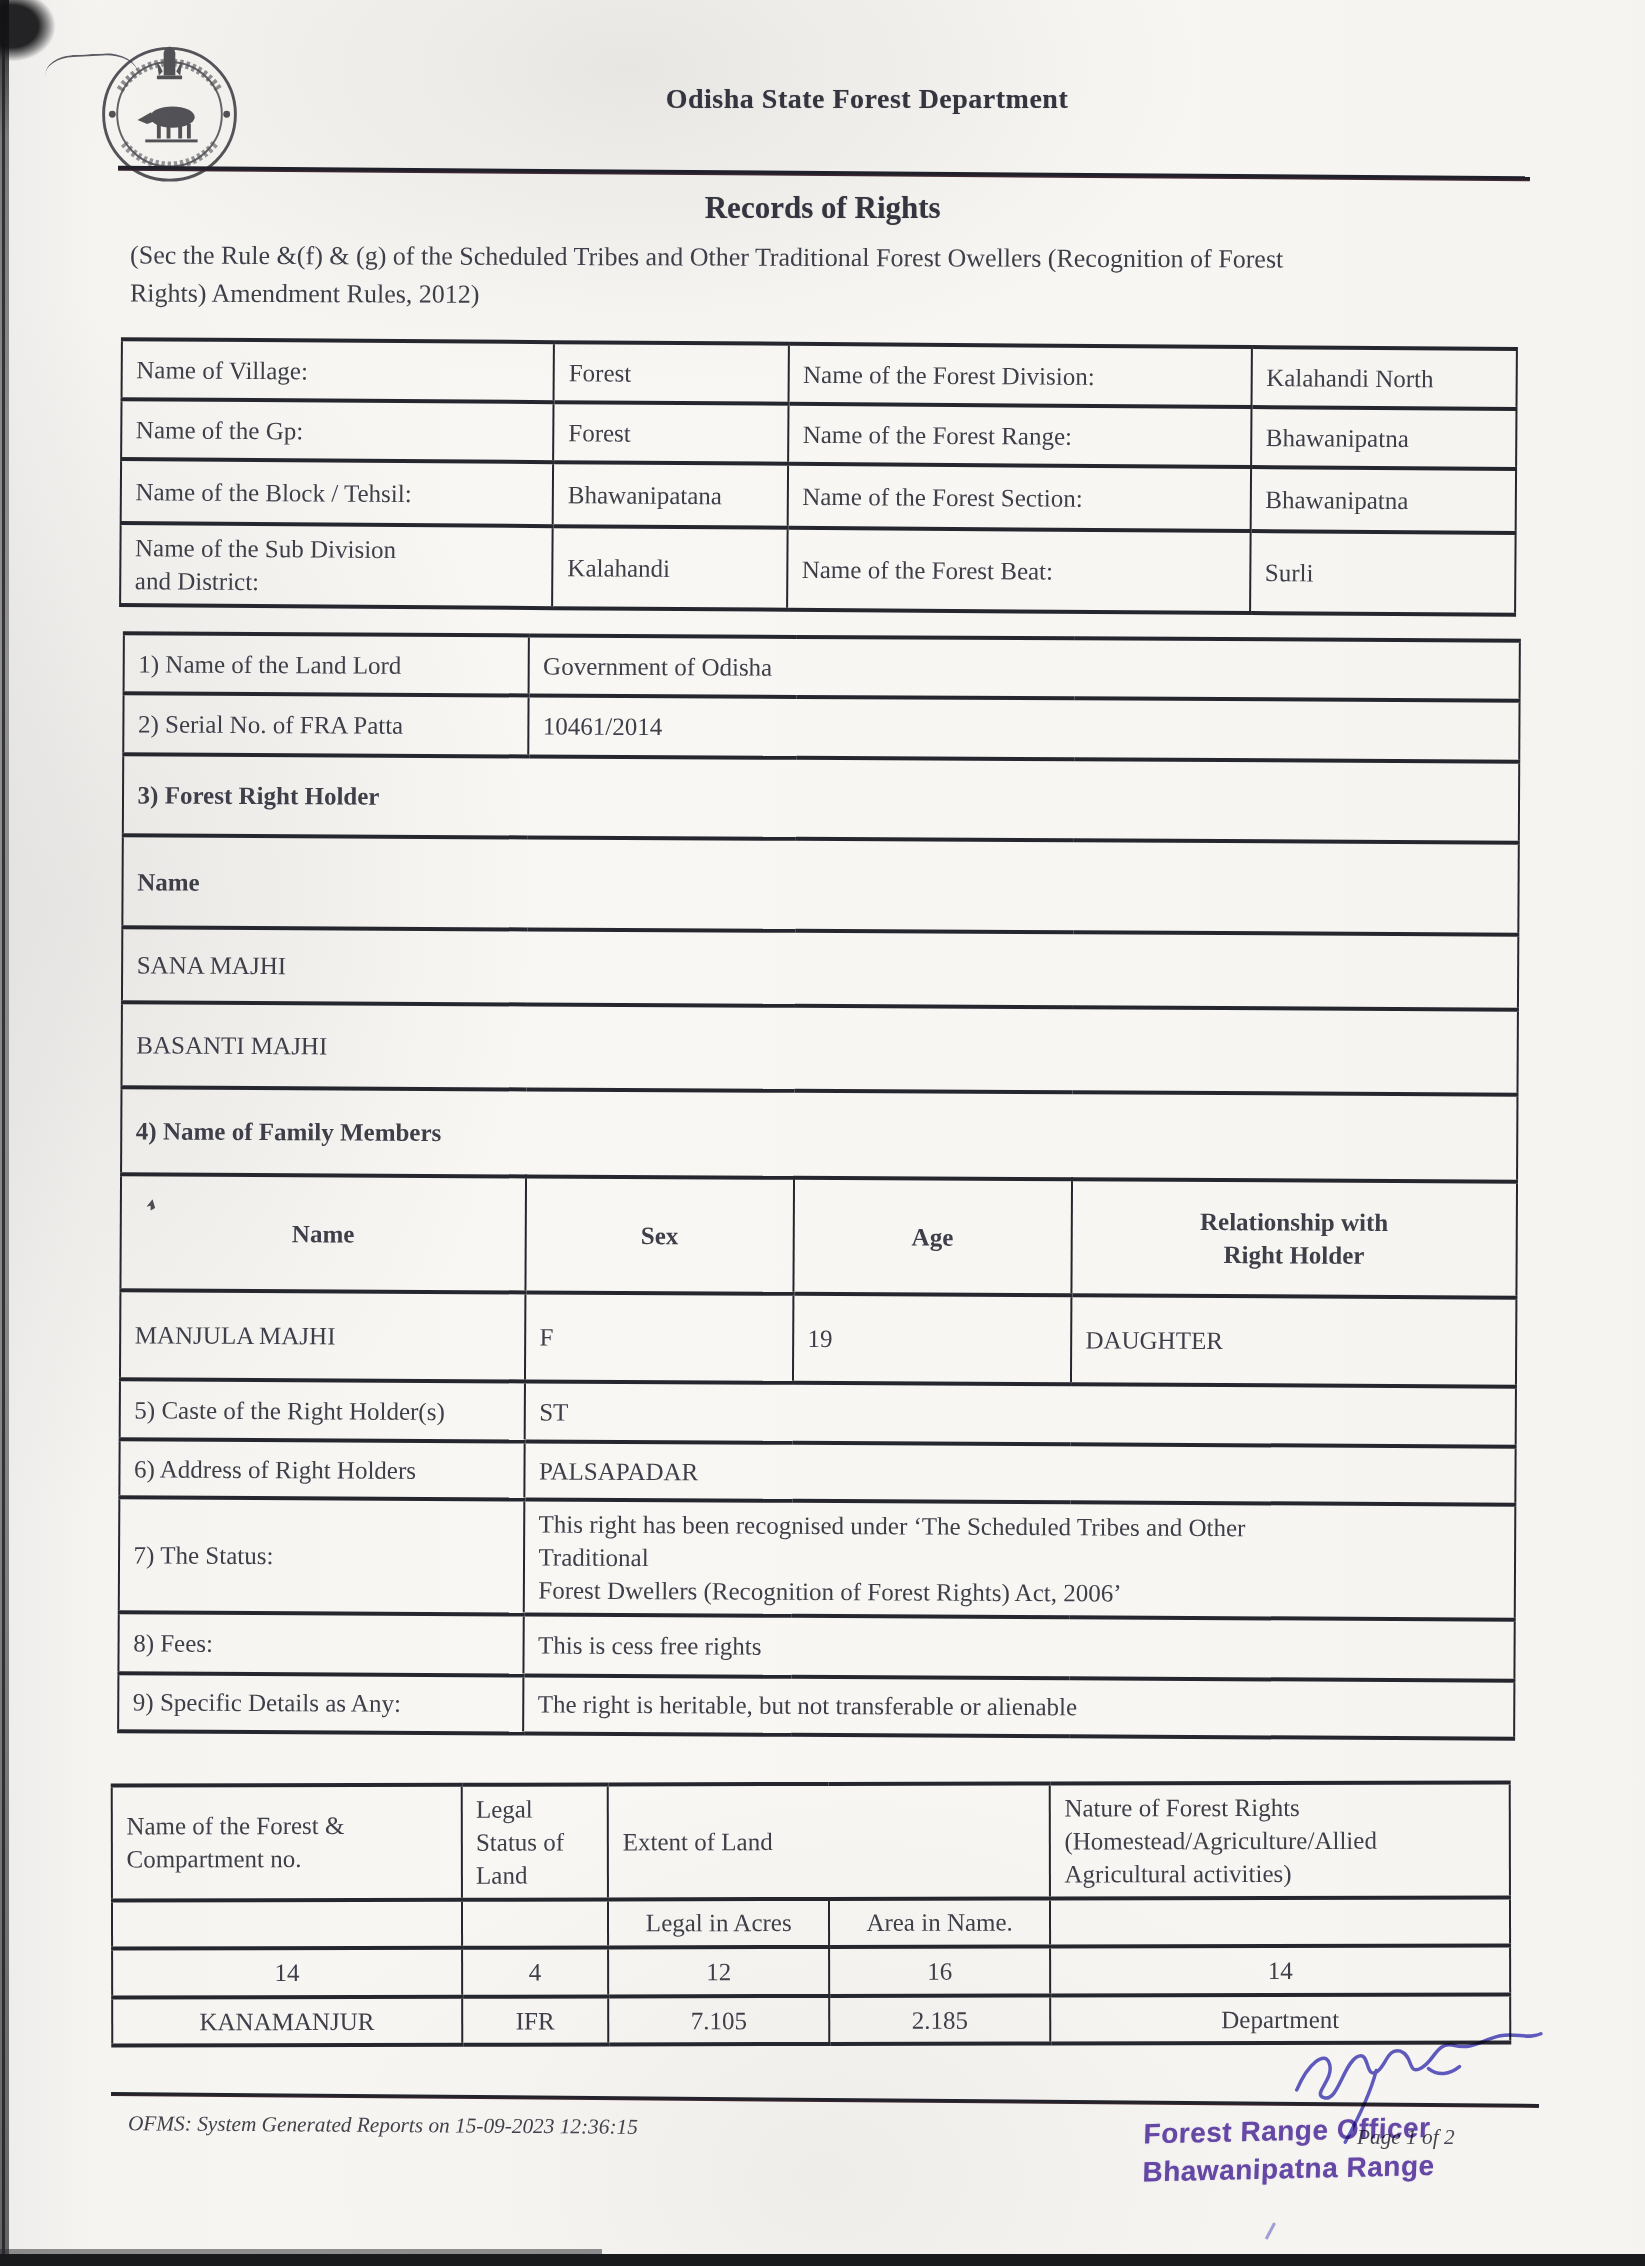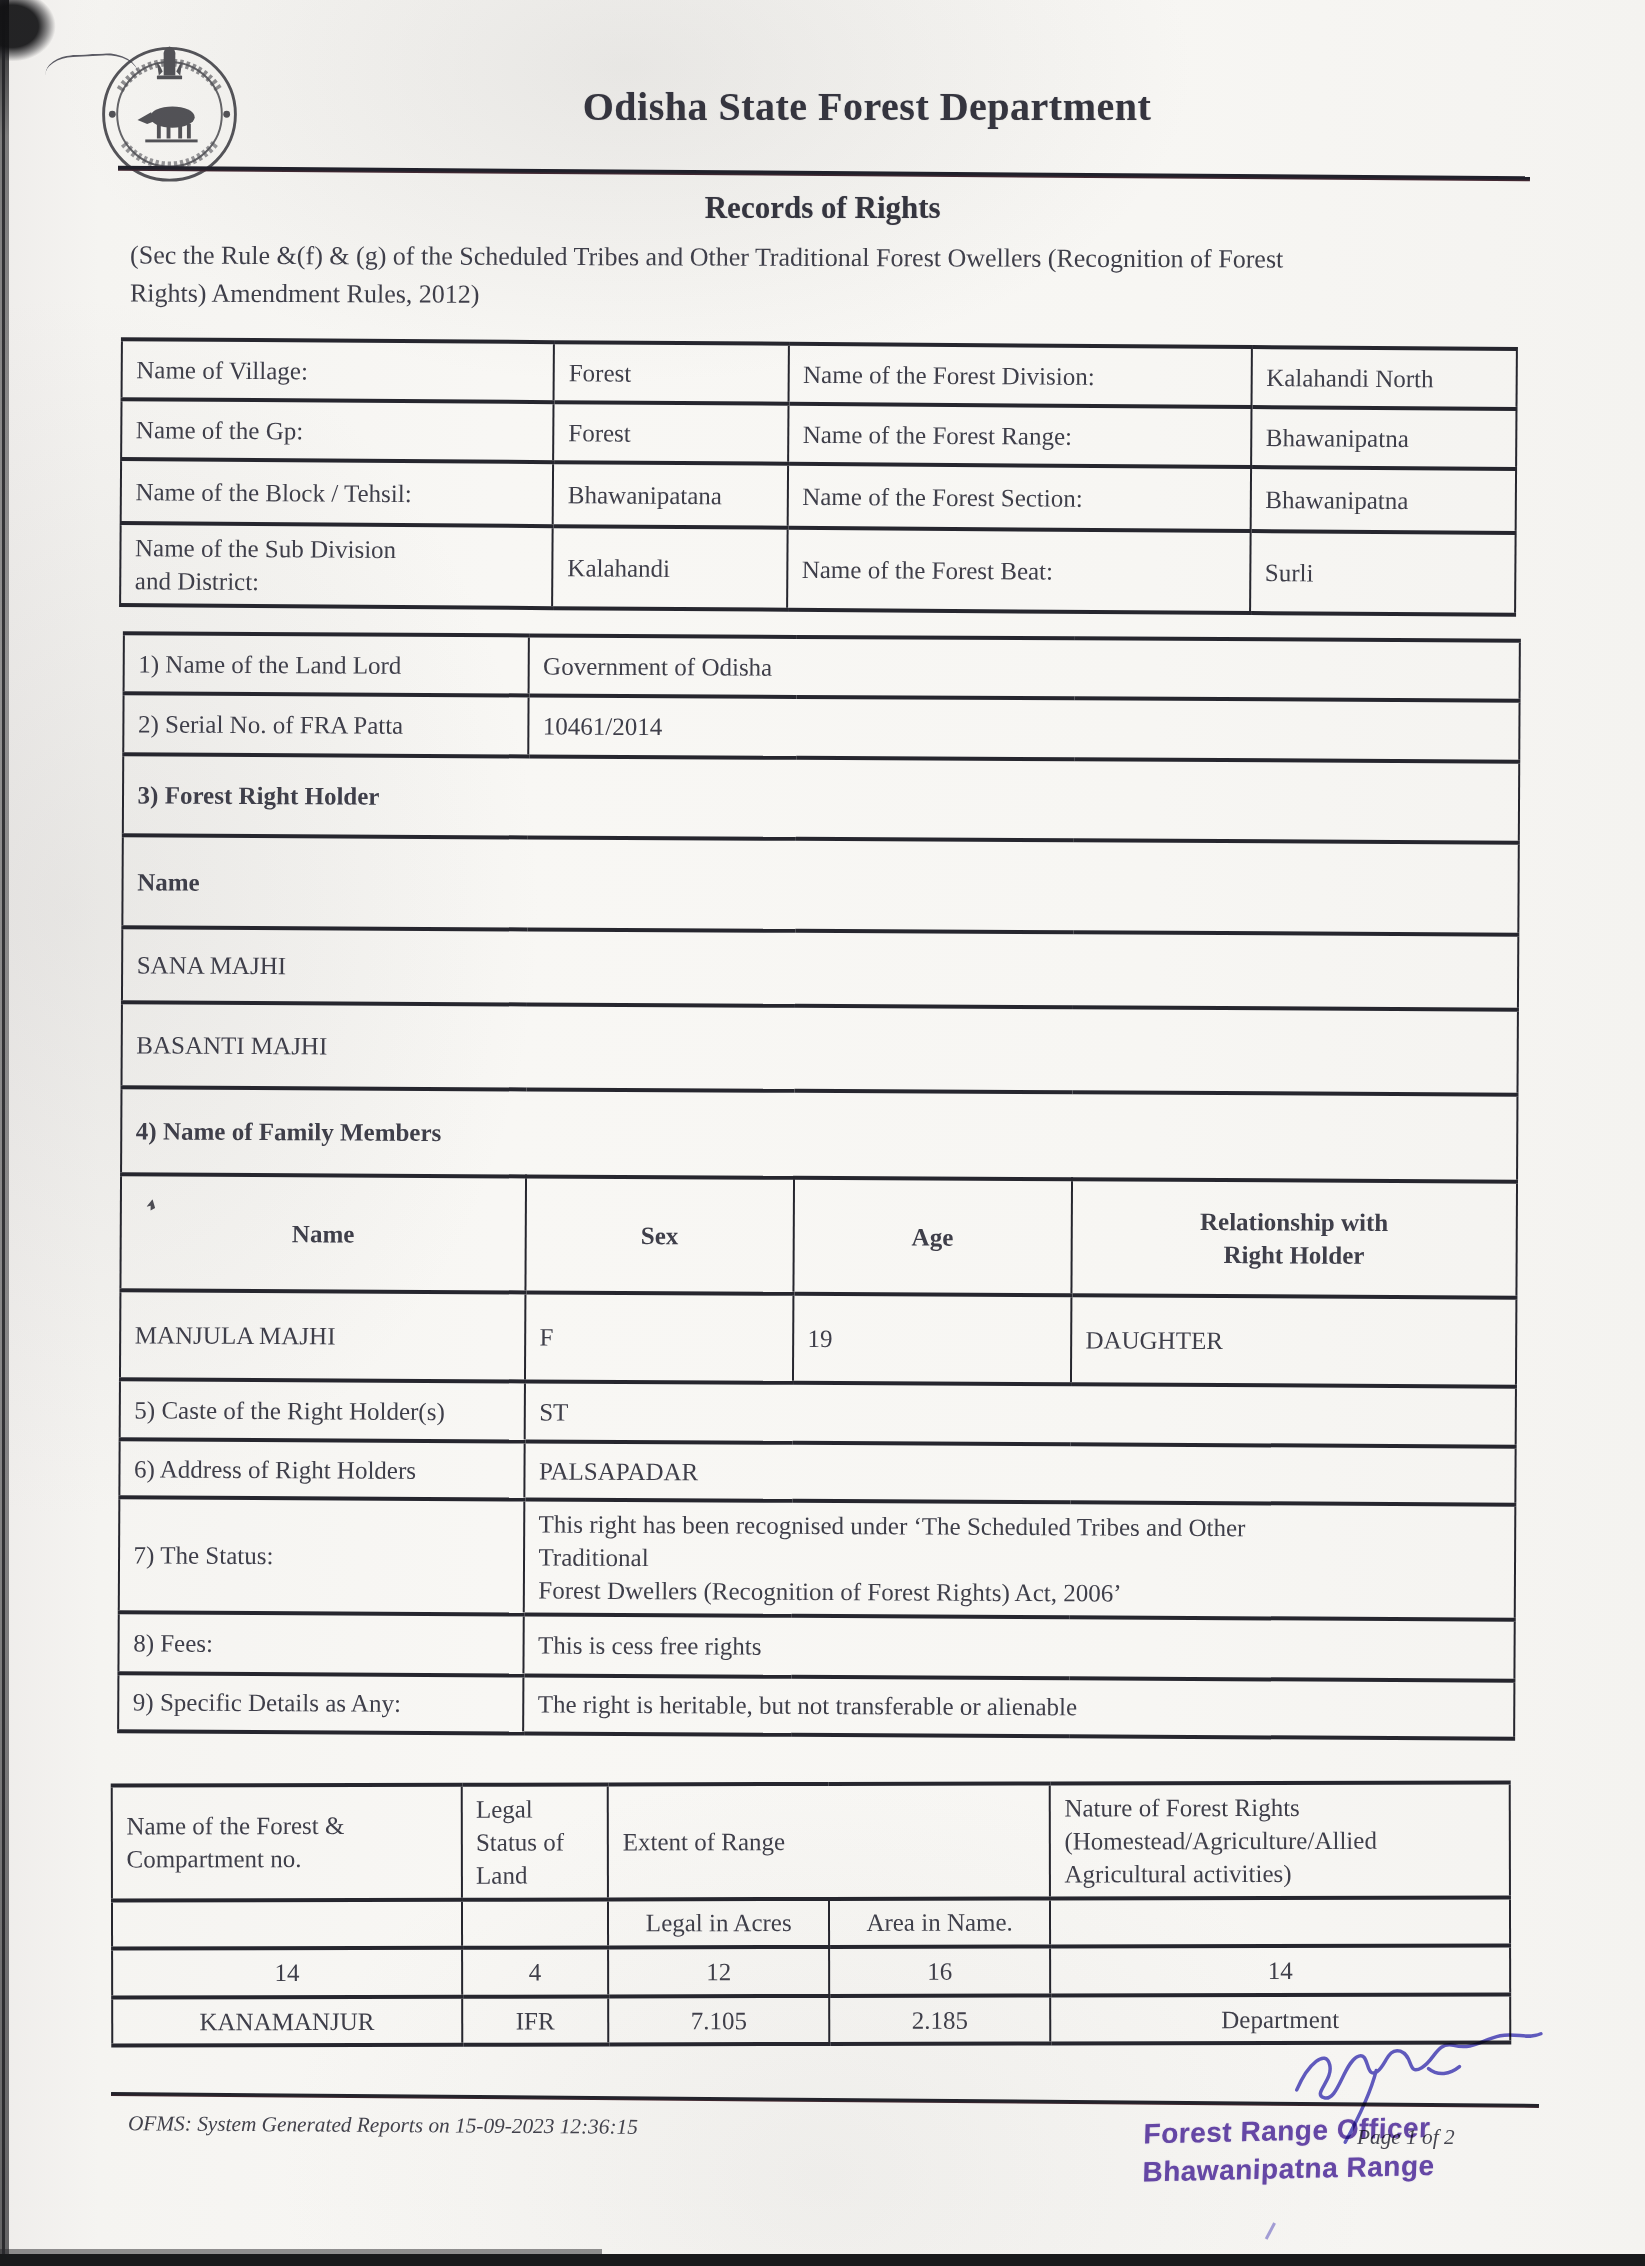--- a/index.html
+++ b/index.html
@@ -24,21 +24,21 @@
     border-radius:50% 60% 0 0/130% 160% 0 0;transform:rotate(-3deg);opacity:.85;z-index:6;}
   .edge-bottom{position:absolute;left:0;top:2254px;width:1646px;height:12.6px;background:#191a1c;z-index:6;}
   .edge-bottom2{position:absolute;left:0;top:2249px;width:602px;height:7.8px;background:rgba(40,40,44,.5);z-index:6;}
   .ink-speck{position:absolute;left:147px;top:1199px;width:8.7px;height:11.6px;background:#30303a;
     clip-path:polygon(50% 0,100% 70%,55% 100%,45% 60%,0 75%);transform:rotate(12deg);opacity:.85;}
   .slash-mark{position:absolute;left:1269px;top:2222px;width:2.9px;height:17.5px;background:#6a62c2;transform:rotate(28deg);opacity:.6;z-index:7;}
 
   
   .emblem{position:absolute;left:91px;top:27px;width:157px;height:159px;opacity:.88;}
   .dept-title{position:absolute;left:0;top:83px;width:1550px;text-align:center;
-    font-size:40px;font-weight:bold;letter-spacing:0.5px;color:#35353f;
+    font-size:28px;font-weight:bold;letter-spacing:0.5px;color:#35353f;
     padding-left:184px;box-sizing:border-box;text-shadow:0 0 1px rgba(55,55,65,.35);}
   .header-rule{position:absolute;left:118px;top:171px;width:1412px;height:4.9px;transform:rotate(0.42deg);
     background:linear-gradient(180deg,#20202a 55%, #4a2a34 100%);}
   .doc-title{position:absolute;left:0;top:190px;width:1626px;text-align:center;
     font-size:31px;font-weight:bold;color:#35353f;padding-left:19.4px;box-sizing:border-box;
     text-shadow:0 0 1px rgba(55,55,65,.35);}
   .subtitle{position:absolute;left:130px;top:239px;width:1417px;font-size:26px;line-height:1.45;
     white-space:pre-line;color:#3f3f4a;transform:rotate(0.2deg);}
 
   
@@ -223,21 +223,21 @@
         <col style="width:15.8%">
         <col style="width:32.9%">
       </colgroup>
     <tbody>
         <tr style="height:109px">
       <td>Name of the Forest &amp;
 Compartment no.</td>
       <td>Legal
 Status of
 Land</td>
-      <td colspan="2">Extent of Range</td>
+      <td colspan="2">Extent of Land</td>
       <td>Nature of Forest Rights
 (Homestead/Agriculture/Allied
 Agricultural activities)</td>
     </tr>
     <tr style="height:39px">
       <td></td>
       <td></td>
       <td class="ctr">Legal in Acres</td>
       <td class="ctr">Area in Name.</td>
       <td></td>

